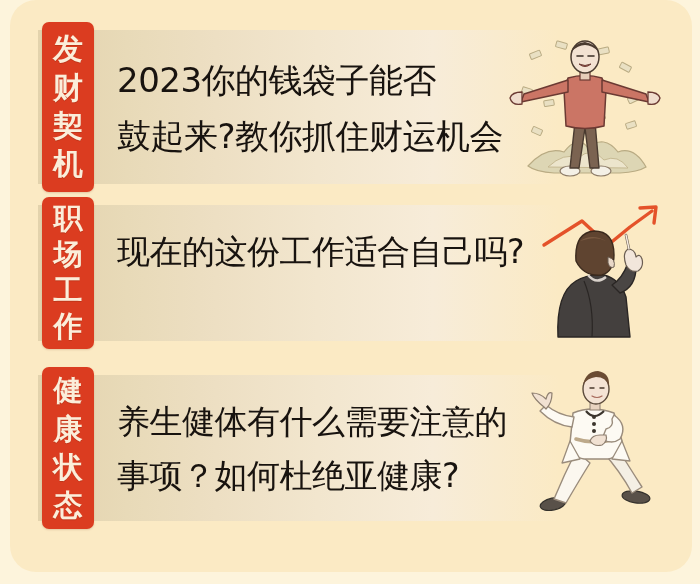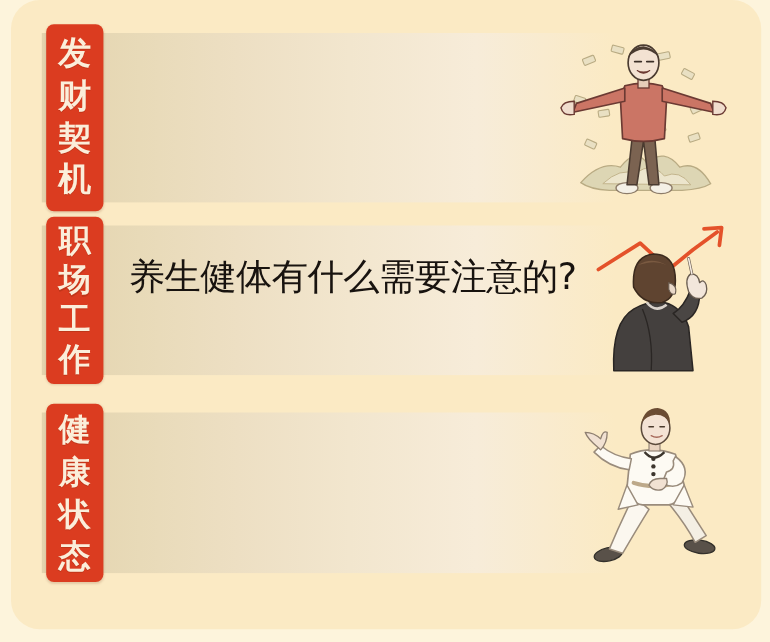--- a/index.html
+++ b/index.html
@@ -130,20 +130,24 @@
     <div class="row row-1">
       <div class="band"></div>
 
       <div class="tab">
         <span class="tab-char">发</span>
         <span class="tab-char">财</span>
         <span class="tab-char">契</span>
         <span class="tab-char">机</span>
       </div>
 
+      <div class="text-block">
+        <div class="line">2023你的钱袋子能否</div>
+        <div class="line">鼓起来?教你抓住财运机会</div>
+      </div>
 
       <div class="art art-1">
         <svg viewBox="0 0 170 160" xmlns="http://www.w3.org/2000/svg">
 
           <g fill="#e9e0c3" stroke="#b9ab83" stroke-width="1">
             <rect x="30" y="22" width="11" height="6" rx="1" transform="rotate(-22 35 25)"></rect>
             <rect x="56" y="12" width="11" height="6" rx="1" transform="rotate(15 61 15)"></rect>
             <rect x="98" y="18" width="11" height="6" rx="1" transform="rotate(-12 103 21)"></rect>
             <rect x="120" y="34" width="11" height="6" rx="1" transform="rotate(28 125 37)"></rect>
             <rect x="22" y="58" width="10" height="6" rx="1" transform="rotate(18 27 61)"></rect>
@@ -186,21 +190,21 @@
       <div class="band"></div>
 
       <div class="tab">
         <span class="tab-char">职</span>
         <span class="tab-char">场</span>
         <span class="tab-char">工</span>
         <span class="tab-char">作</span>
       </div>
 
       <div class="text-block">
-        <div class="line">养生健体有什么需要注意的?</div>
+        <div class="line">现在的这份工作适合自己吗?</div>
       </div>
 
       <div class="art art-2">
         <svg viewBox="0 0 145 140" xmlns="http://www.w3.org/2000/svg">
 
           <polyline points="8,44 46,20 72,44 94,26 116,10" fill="none" stroke="#e4522a" stroke-width="3.4" stroke-linecap="round" stroke-linejoin="round"></polyline>
           <path d="M104 7 L120 6 L118 22" fill="none" stroke="#e4522a" stroke-width="3.4" stroke-linecap="round" stroke-linejoin="round"></path>
 
           <path d="M22 136 Q20 92 40 80 Q54 72 68 74 Q84 78 90 96 L94 136 Z" fill="#44403e" stroke="#2a2624" stroke-width="1.4" stroke-linejoin="round"></path>
           <path d="M48 80 Q58 104 56 136" fill="none" stroke="#2a2624" stroke-width="1.2"></path>
@@ -223,20 +227,24 @@
     <div class="row row-3">
       <div class="band"></div>
 
       <div class="tab">
         <span class="tab-char">健</span>
         <span class="tab-char">康</span>
         <span class="tab-char">状</span>
         <span class="tab-char">态</span>
       </div>
 
+      <div class="text-block">
+        <div class="line">养生健体有什么需要注意的</div>
+        <div class="line">事项？如何杜绝亚健康?</div>
+      </div>
 
       <div class="art art-3">
         <svg viewBox="0 0 152 162" xmlns="http://www.w3.org/2000/svg">
 
           <ellipse cx="25" cy="137" rx="13" ry="6" fill="#595149" stroke="#33302b" stroke-width="1.2" transform="rotate(-12 25 137)"></ellipse>
           <ellipse cx="108" cy="130" rx="14" ry="6" fill="#595149" stroke="#33302b" stroke-width="1.2" transform="rotate(8 108 130)"></ellipse>
 
           <path d="M48 84 Q36 108 26 132 L38 136 Q52 112 62 96 Z" fill="#fbf7ef" stroke="#9a8c7c" stroke-width="1.4" stroke-linejoin="round"></path>
           <path d="M74 84 Q92 104 104 126 L114 120 Q100 98 90 82 Z" fill="#f4efe4" stroke="#9a8c7c" stroke-width="1.4" stroke-linejoin="round"></path>
 

